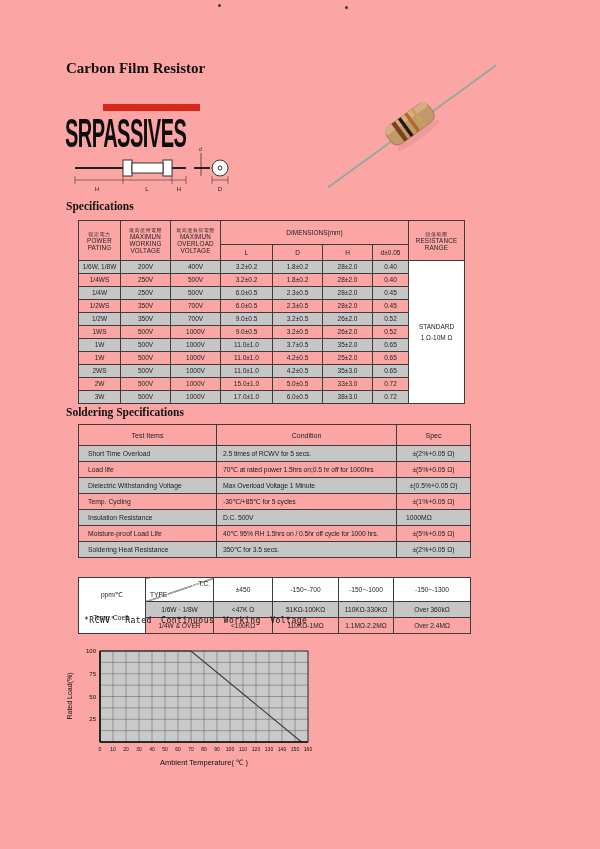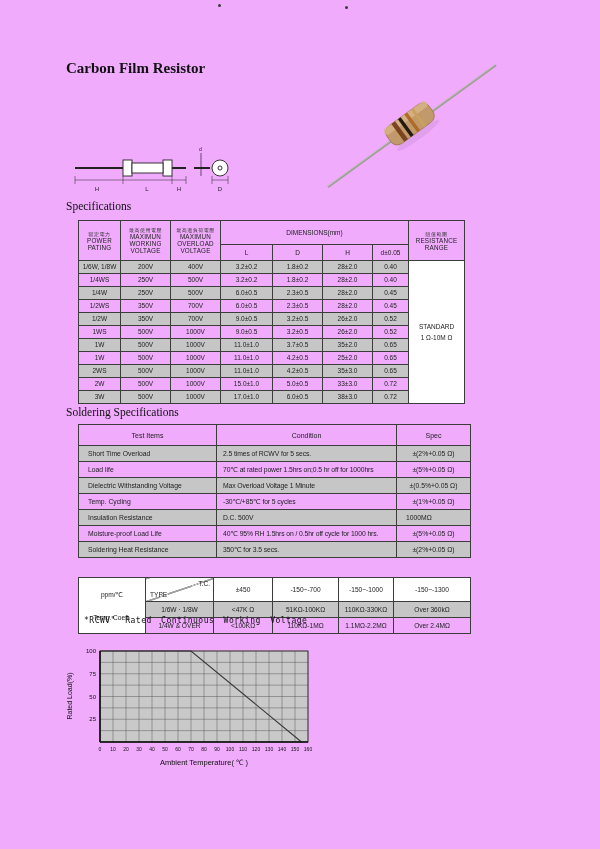--- a/index.html
+++ b/index.html
@@ -1,27 +1,27 @@
 <!DOCTYPE html>
 <html><head>
 <meta charset="utf-8">
 <style>
   html,body{margin:0;padding:0;background:#fff;}
-  .page{position:relative;width:600px;height:849px;background:#f0abfc;overflow:hidden;
+  .page{position:relative;width:600px;height:849px;background:#fca5a5;overflow:hidden;
         font-family:"Liberation Sans","DejaVu Sans",sans-serif;color:#1d1d1d;}
   .speck{position:absolute;width:3px;height:3px;border-radius:50%;background:#3a3a3a;}
   .doc-title{position:absolute;left:66px;top:60px;font-family:"Liberation Serif","DejaVu Serif",serif;
              font-weight:bold;font-size:15px;color:#111;}
   
   .logo{position:absolute;left:65px;top:104px;width:150px;height:46px;}
   .logo .bar{position:absolute;left:38px;top:0;width:97px;height:7px;background:#d9291c;}
   .logo .text{position:absolute;left:0;top:9px;font-weight:bold;font-size:40px;line-height:1;
               letter-spacing:-1px;color:#0d0d0d;transform:scaleX(0.50);transform-origin:0 0;white-space:nowrap;}
   .section-head{position:absolute;font-family:"Liberation Serif","DejaVu Serif",serif;
-                font-weight:normal;font-size:11.5px;color:#111;}
+                font-weight:bold;font-size:11.5px;color:#111;}
   
   table{border-collapse:collapse;table-layout:fixed;}
   td,th{border:1px solid #3c3c3c;padding:0;text-align:center;font-weight:normal;color:#222;overflow:hidden;}
   .spec-table{position:absolute;left:78px;top:220px;width:386px;font-size:6.5px;border:1.5px solid #2a2a2a;}
   .spec-table thead tr:first-child th{height:23px;}
   .spec-table thead tr:last-child th{height:15px;}
   .spec-table tbody td{height:12px;line-height:12px;}
   .spec-table tbody tr:nth-child(odd) td{background:#c6c6c6;}
   .spec-table tbody tr td.res-cell{background:#ffffff;font-size:6.5px;line-height:1.7;white-space:pre-line;}
   .cn{display:block;font-size:5px;line-height:6px;color:#333;letter-spacing:0.5px;}
@@ -58,20 +58,24 @@
 </head>
 <body>
 
 <div class="page">
 
   <div class="speck" style="left:218px;top:4px;"></div>
   <div class="speck" style="left:345px;top:6px;"></div>
 
   <div class="doc-title">Carbon Film Resistor</div>
 
+  <div class="logo">
+    <div class="bar"></div>
+    <div class="text"><span>SR</span><span>PASSIVES</span></div>
+  </div>
 
   <svg style="position:absolute;left:300px;top:55px;" width="220" height="140" viewBox="0 0 220 140">
     <line x1="28" y1="132" x2="196" y2="10" stroke="#a09e96" stroke-width="2.2"></line>
     <line x1="28" y1="131" x2="196" y2="9" stroke="#cfcdc6" stroke-width="0.7"></line>
     <g transform="translate(110,69) rotate(-36)">
       <ellipse cx="0" cy="14" rx="26" ry="4" fill="#000" opacity="0.06"></ellipse>
       <rect x="-26" y="-11" width="52" height="22" rx="8" fill="#c2996b" stroke="#8a6a42" stroke-width="0.6"></rect>
       <rect x="-26" y="-11" width="52" height="7" rx="3.5" fill="#d8b488" opacity="0.8"></rect>
       <rect x="-15" y="-11" width="4.5" height="22" fill="#7a4420"></rect>
       <rect x="-7" y="-11" width="3.5" height="22" fill="#241a10"></rect>

